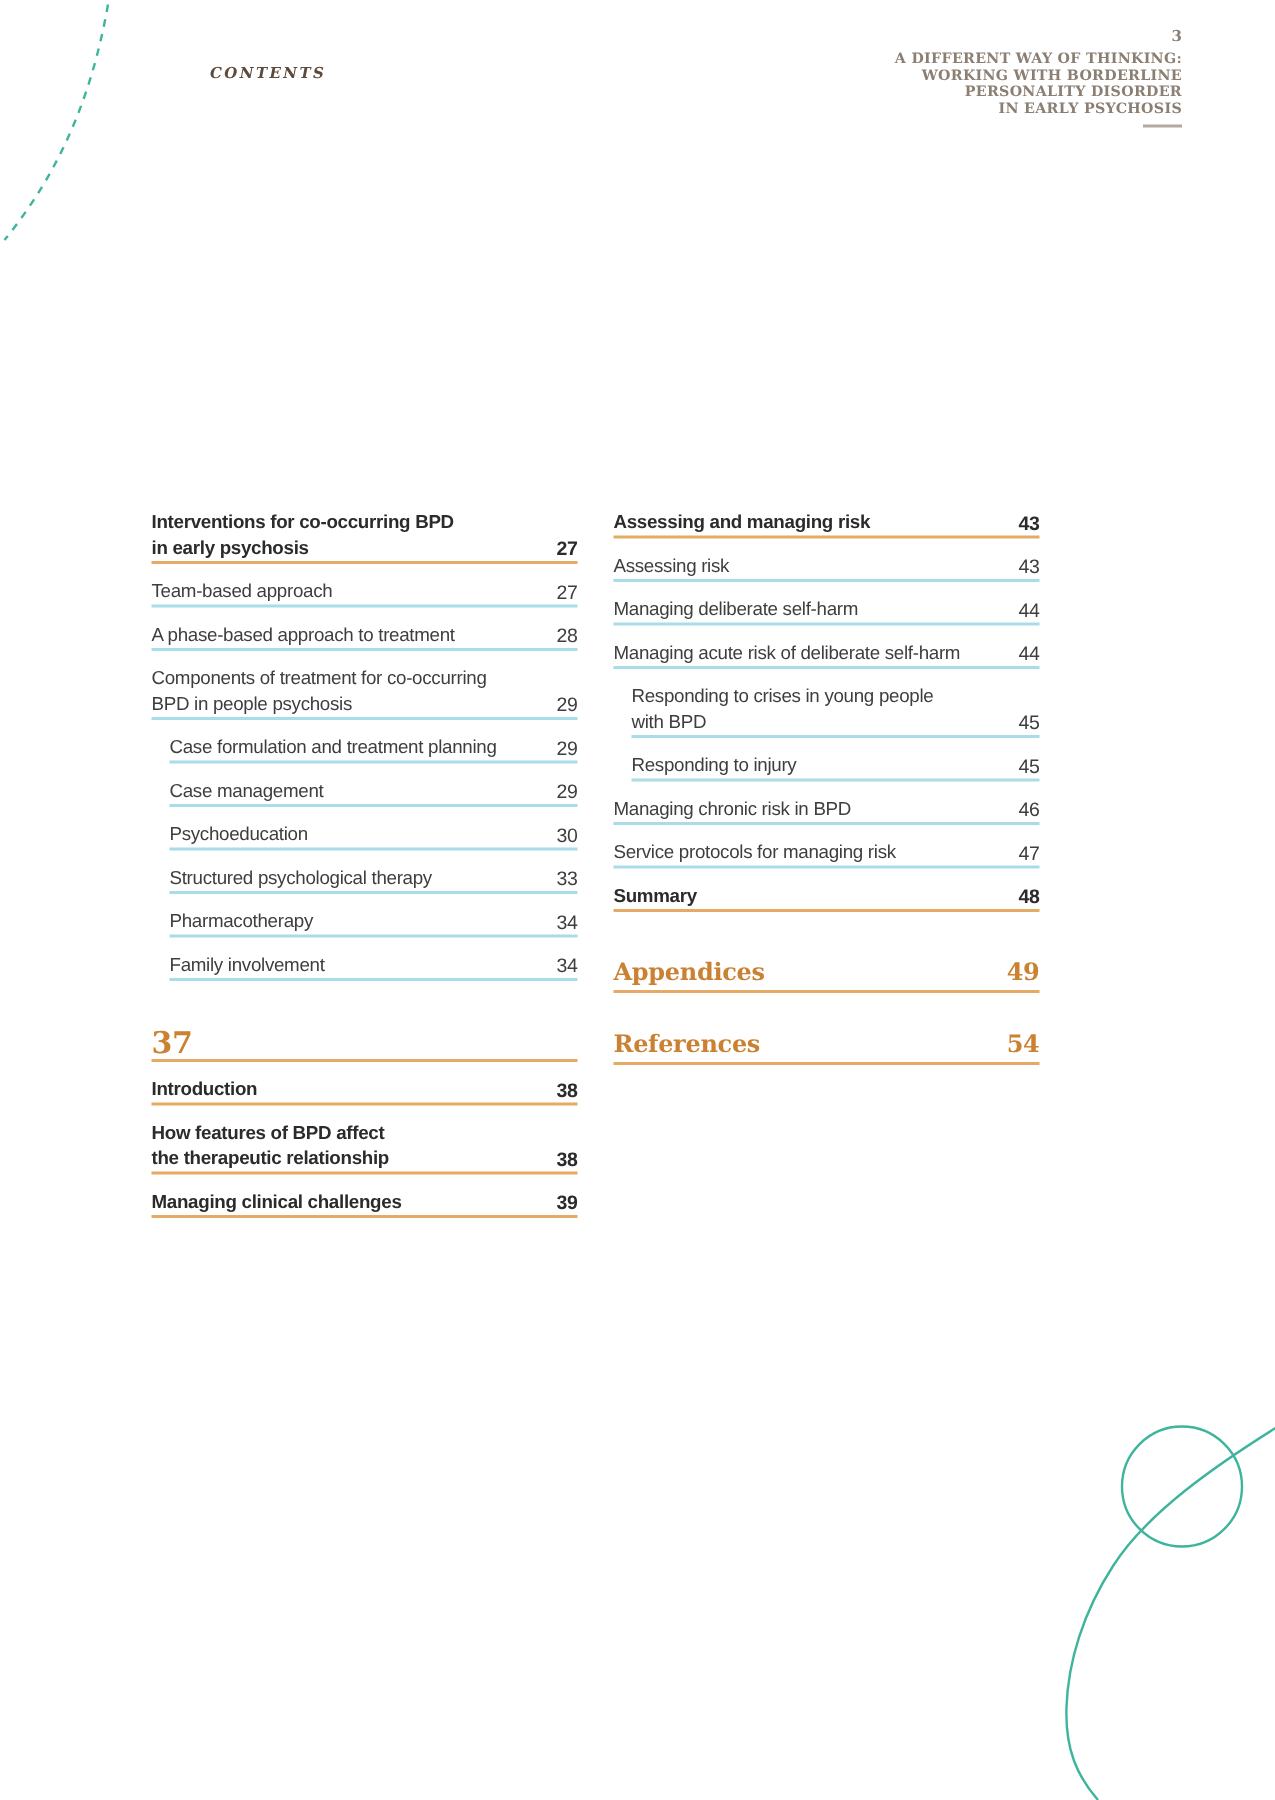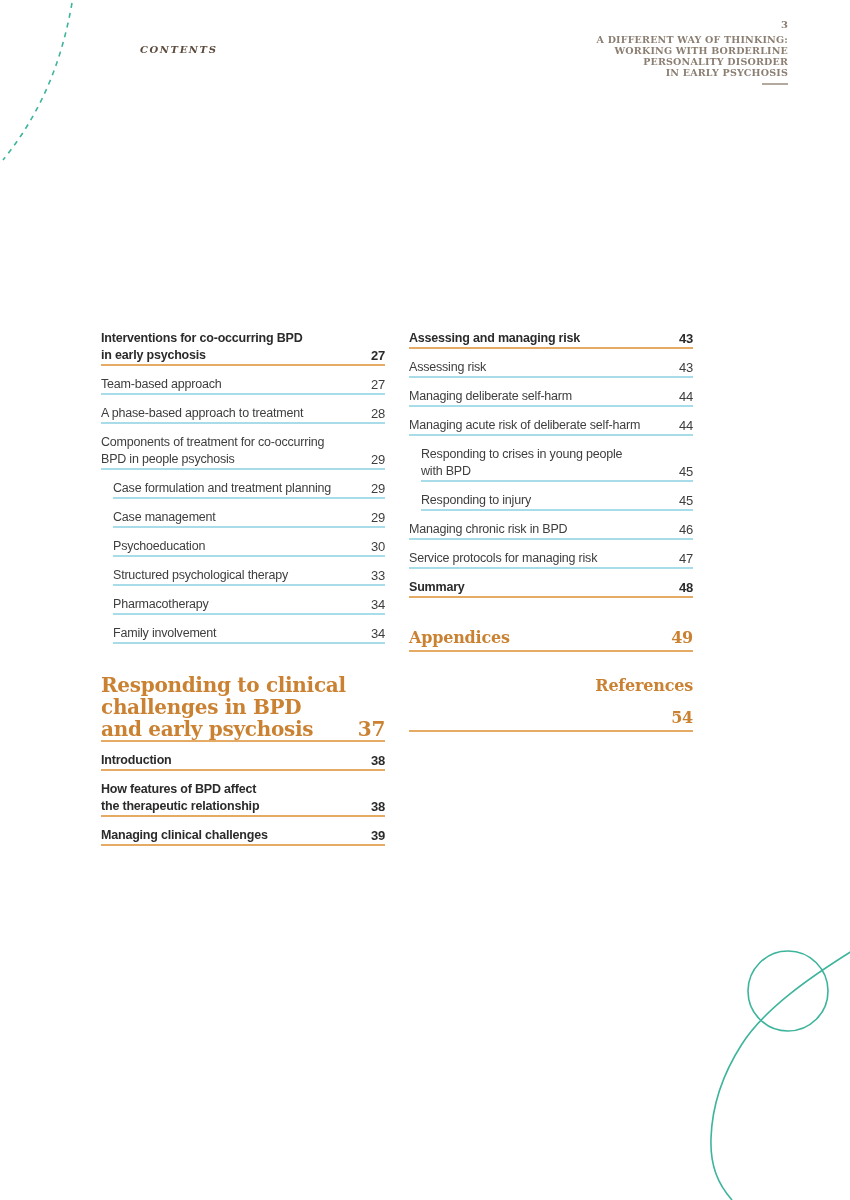--- a/index.html
+++ b/index.html
@@ -21,40 +21,40 @@
   .contents-label{position:absolute;left:140px;top:44px;font-family:"DejaVu Serif",serif;
     font-weight:bold;font-size:10px;letter-spacing:1.6px;color:var(--brown);font-style:italic;}
   .doc-head{position:absolute;right:62px;top:20px;text-align:right;width:300px;}
   .pagenum{font-family:"DejaVu Serif",serif;font-weight:bold;font-size:10px;line-height:10px;
     color:var(--header-gray);margin-bottom:4px;}
   .doc-title{font-family:"DejaVu Serif",serif;font-weight:bold;font-size:9.5px;line-height:11px;
     letter-spacing:0.2px;color:var(--header-gray);white-space:pre;}
   .title-rule{width:26px;height:2px;background:var(--rule-gray);margin:5px 0 0 auto;}
 
   
-  .col{position:absolute;top:330px;width:284px;}
+  .col{position:absolute;top:340px;width:284px;}
   .col-left{left:101px;}
   .col-right{left:409px;}
 
   .entry{display:flex;justify-content:space-between;align-items:flex-end;gap:8px;
     border-bottom:2px solid var(--blue-rule);margin-bottom:10px;}
   .entry .label{font-size:12.5px;line-height:17px;letter-spacing:-0.2px;color:var(--text);white-space:pre;}
   .entry .pg{font-size:13px;line-height:17px;color:var(--text);letter-spacing:-0.2px;}
 
   .entry.sub{margin-left:12px;}
 
   .entry.bold{border-bottom-color:var(--orange-rule);}
   .entry.bold .label,.entry.bold .pg{font-weight:bold;color:var(--text-bold);}
 
   .entry.heading{border-bottom-color:var(--orange-rule);margin-top:30px;}
   .entry.heading .label,.entry.heading .pg{font-family:"DejaVu Serif",serif;font-weight:bold;
     color:var(--orange);font-size:20px;line-height:22px;letter-spacing:-0.3px;}
 
   .entry.bigheading{border-bottom-color:var(--orange-rule);margin-top:28px;}
-  .entry.bigheading + .entry.bigheading{margin-top:22px;flex-direction:column;}
+  .entry.bigheading + .entry.bigheading{margin-top:22px;}
   .entry.bigheading .label,.entry.bigheading .pg{font-family:"DejaVu Serif",serif;font-weight:bold;
     color:var(--orange);font-size:16px;line-height:24px;letter-spacing:-0.2px;}
 </style>
 </head>
 <body>
 
 <div class="page">
 
   <svg class="deco-tl" width="90" height="170" viewBox="0 0 90 170" aria-hidden="true">
     <path d="M72 3 C62 60 42 112 3 160"></path>
@@ -114,23 +114,20 @@
         </div>
         <div class="entry sub">
           <span class="label">Pharmacotherapy</span>
           <span class="pg">34</span>
         </div>
         <div class="entry sub">
           <span class="label">Family involvement</span>
           <span class="pg">34</span>
         </div>
         <div class="entry heading">
-          <span class="label">Responding to clinical
-challenges in BPD
-and early psychosis</span>
           <span class="pg">37</span>
         </div>
         <div class="entry bold">
           <span class="label">Introduction</span>
           <span class="pg">38</span>
         </div>
         <div class="entry bold">
           <span class="label">How features of BPD affect
 the therapeutic relationship</span>
           <span class="pg">38</span>

